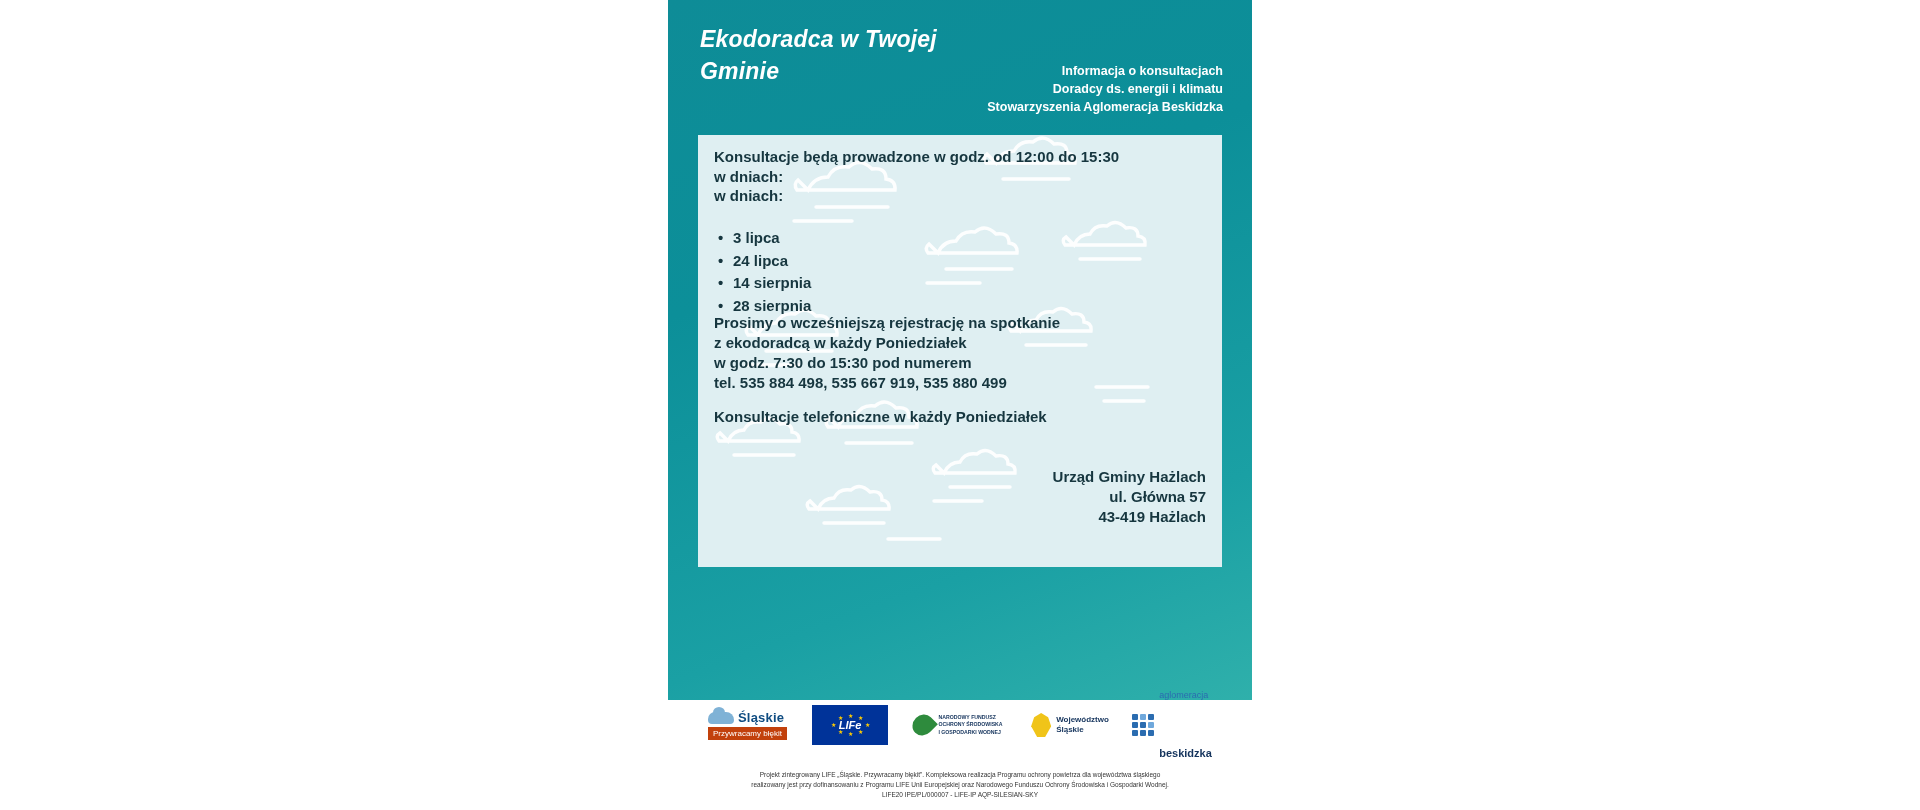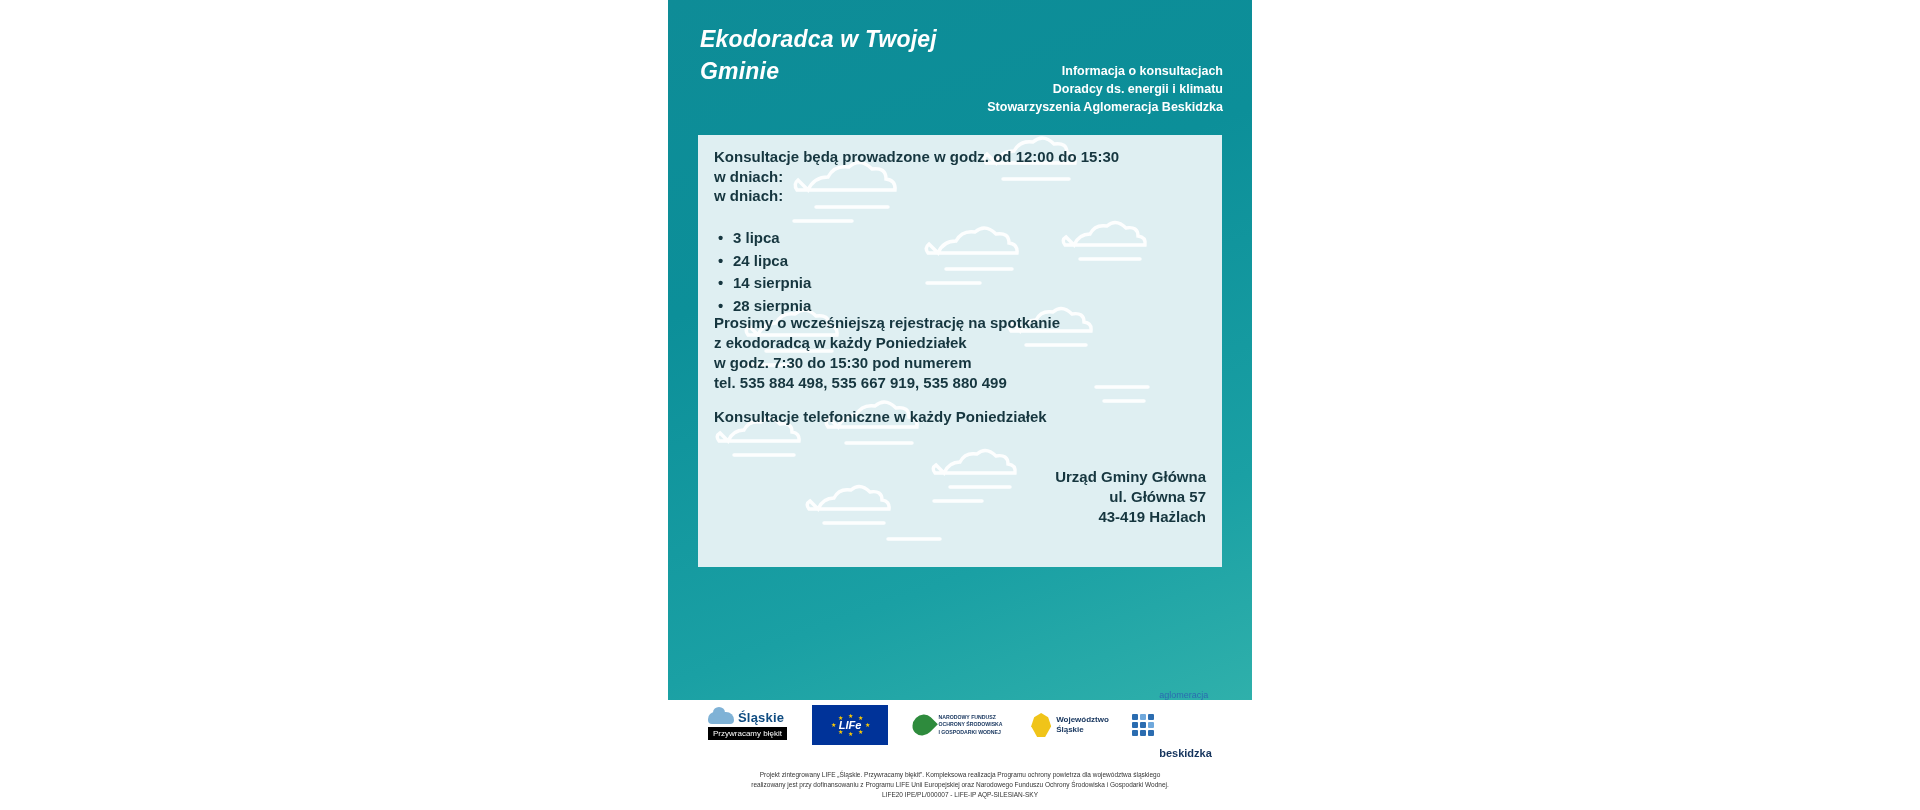--- a/index.html
+++ b/index.html
@@ -199,21 +199,21 @@
     left: 5px; top: -5px;
     width: 12px; height: 11px;
     background: #7fb2d6;
     border-radius: 50%;
   }
   .logo-slaskie .sl-name {
     color: #0f4c81; font-size: 13px; font-weight: bold; letter-spacing: 0.2px;
   }
   .logo-slaskie .sl-bar {
     margin-top: 2px;
-    background: #000000;
+    background: #c2410c;
     color: #ffffff;
     font-size: 8px;
     padding: 2px 5px;
     white-space: nowrap;
   }
 
   .logo-life {
     width: 76px; height: 40px;
     background: #003399;
     position: relative;
@@ -384,21 +384,21 @@
         <div class="register">
           <div>Prosimy o wcześniejszą rejestrację na spotkanie</div>
           <div>z ekodoradcą w każdy Poniedziałek</div>
           <div>w godz. 7:30 do 15:30 pod numerem</div>
           <div>tel. 535 884 498, 535 667 919,  535 880 499</div>
         </div>
 
         <div class="phone-consult">Konsultacje telefoniczne w każdy Poniedziałek</div>
 
         <div class="point">
-          <div>Urząd Gminy Główna</div>
+          <div>Urząd Gminy Hażlach</div>
           <div>ul. Główna 57</div>
           <div>43-419 Hażlach</div>
         </div>
 
       </div>
     </div>
 
     <div class="logos">
 
       <div class="logo-box logo-slaskie">

